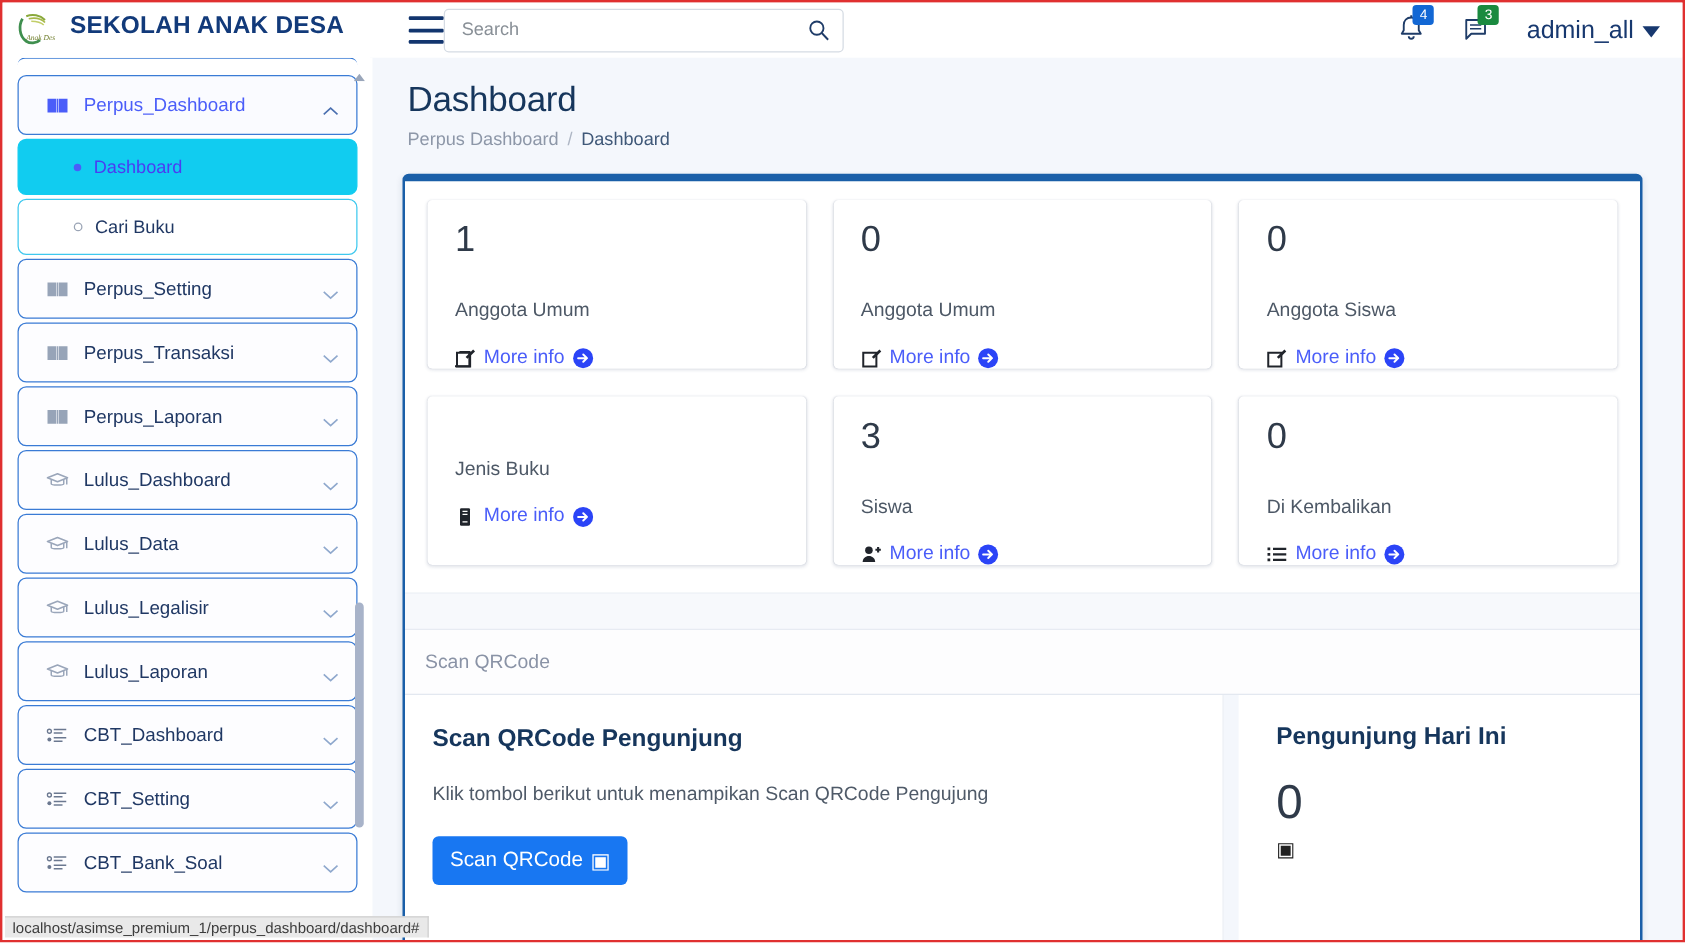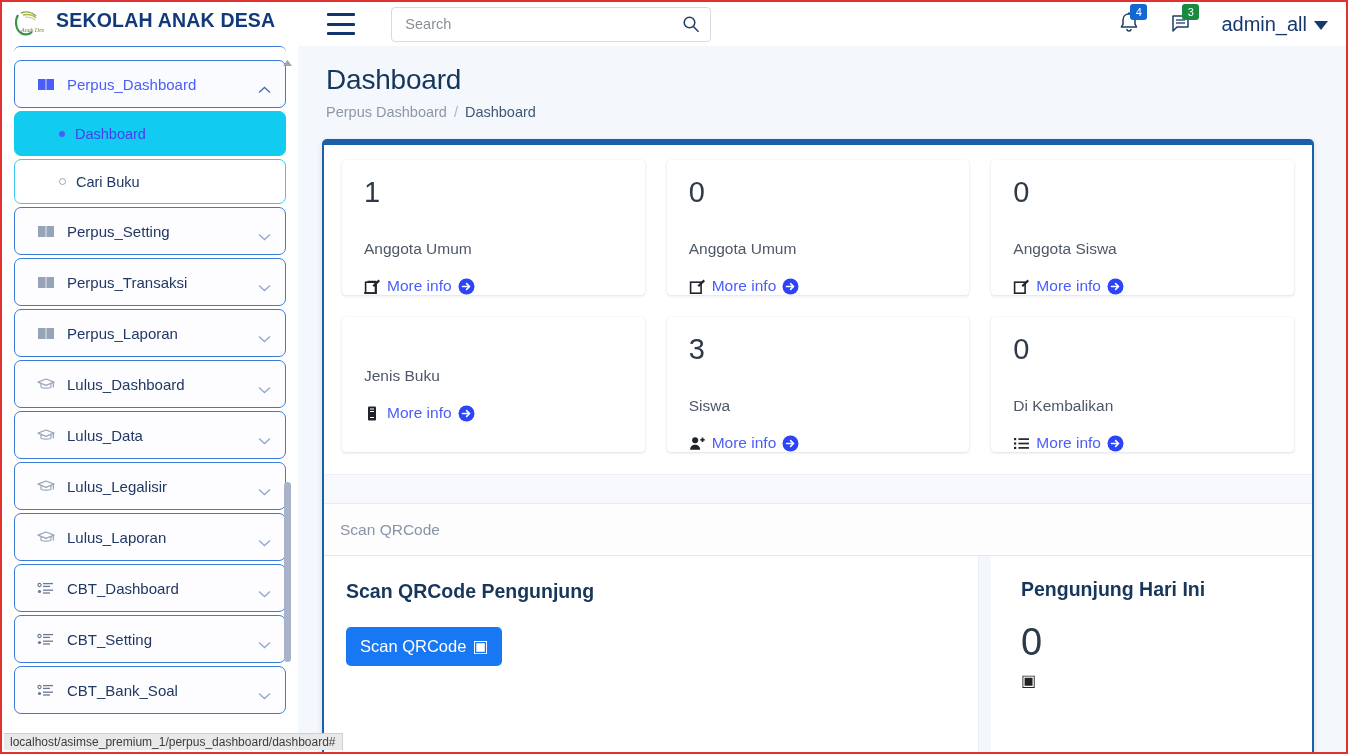--- a/index.html
+++ b/index.html
@@ -37,21 +37,20 @@
     white-space: nowrap;
   }
   .hamburger {
     margin-left: 52px;
     width: 28px; height: 22px;
     display: flex; flex-direction: column; justify-content: space-between;
     cursor: pointer;
   }
   .hamburger span { display: block; height: 3px; background: #12356e; border-radius: 1px; }
   .search-wrap {
-    margin-left: 36px;
     width: 320px; height: 35px;
     border: 1px solid #d5dbe3; border-radius: 4px;
     background: #fff;
     display: flex; align-items: center;
     padding: 0 10px 0 13px;
   }
   .search-wrap input {
     flex: 1; border: none; outline: none;
     font-size: 14.5px; color: #555; background: transparent;
     font-family: "Liberation Sans", sans-serif;
@@ -700,20 +699,21 @@
       <div class="divider-band"></div>
 
       <div class="section-label-bar">
         <span class="section-label">Scan QRCode</span>
       </div>
 
       <div class="bottom-row">
 
         <div class="qr-left">
           <div class="qr-title">Scan QRCode Pengunjung</div>
+          <div class="qr-desc">Klik tombol berikut untuk menampikan Scan QRCode Pengujung</div>
           <button class="qr-btn">
             <span>Scan QRCode</span>
             <span class="qr-glyph">▣</span>
           </button>
         </div>
 
         <div class="gap-col"></div>
 
         <div class="qr-right">
           <div class="visitor-title">Pengunjung Hari Ini</div>

